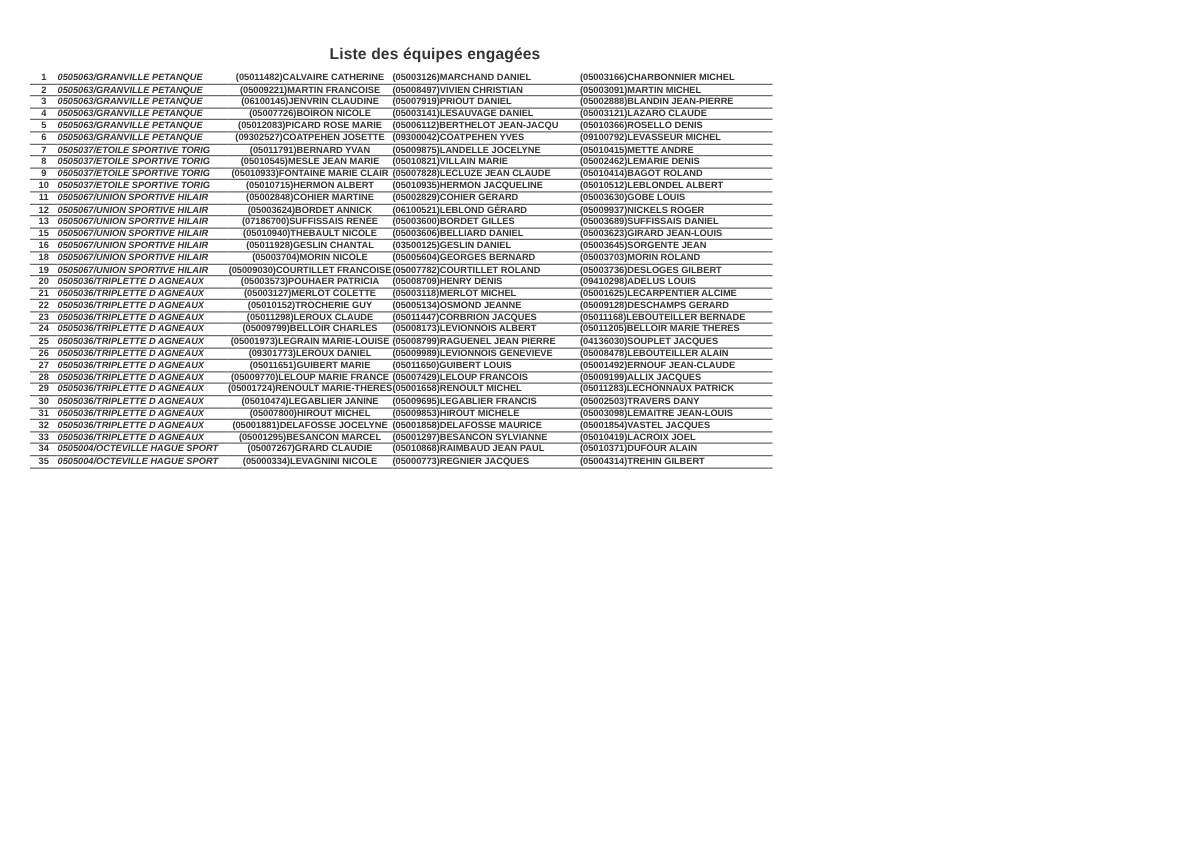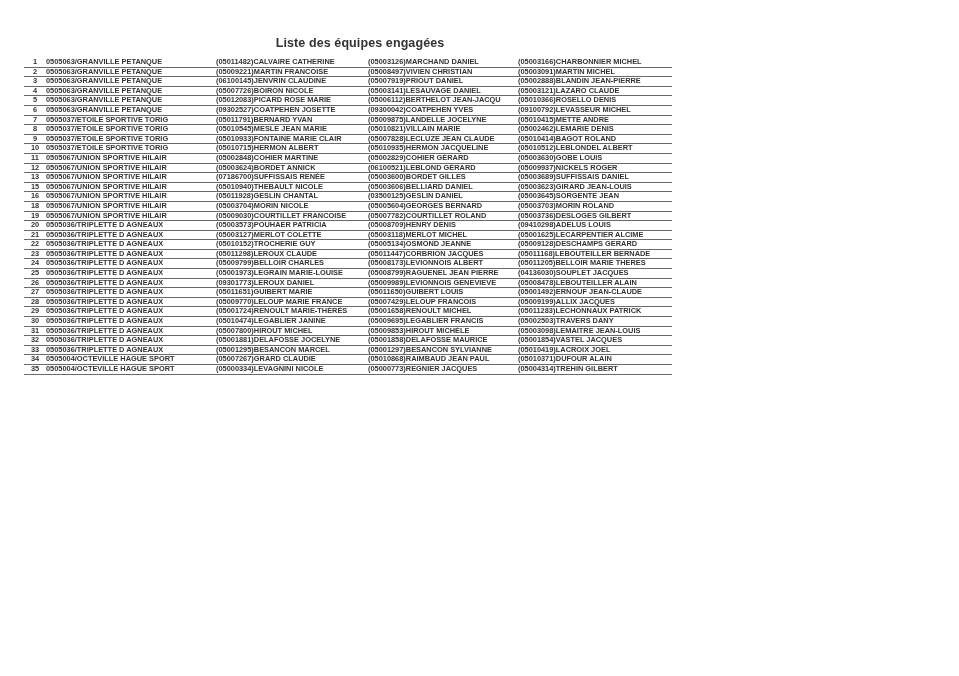--- a/index.html
+++ b/index.html
@@ -1,27 +1,27 @@
 <!DOCTYPE html>
 <html><head>
 <meta charset="utf-8">
 <style>
   html, body { margin: 0; padding: 0; background: #ffffff; }
   body { width: 959px; height: 676px; position: relative; overflow: hidden;
          font-family: "Liberation Sans", sans-serif; color: #2a2a2a; }
   .title { position: absolute; left: 0; width: 640px; top: 36px; text-align: center;
            font-size: 12.5px; font-weight: bold; color: #333; letter-spacing: 0.1px; left: 0; }
-  .title span { position: relative; left: 40px; }
+  .title span { position: relative; left: 28px; }
   table.teams { position: absolute; left: 24px; top: 58px; border-collapse: collapse;
                 font-size: 7.4px; font-weight: bold; color: #333; }
   table.teams td { padding: 0; height: 8.6px; line-height: 8.6px; white-space: nowrap;
                    border-bottom: 1.2px solid #6a6a6a; overflow: hidden; }
   td.num { width: 22px; text-align: center; }
-  td.club { width: 170px; padding-left: 2px; }
-  td.p1 { width: 152px; }
+  td.club { width: 136px; padding-left: 2px; font-style: italic; }
+  td.p1 { width: 132px; text-align: center; }
   td.p2 { width: 150px; margin-left: 16px; }
   td.p3 { width: 154px; }
 </style>
 </head>
 <body>
 
 <div class="title"><span>Liste des équipes engagées</span></div>
 
 <table class="teams">
   <tbody id="teams-body">

